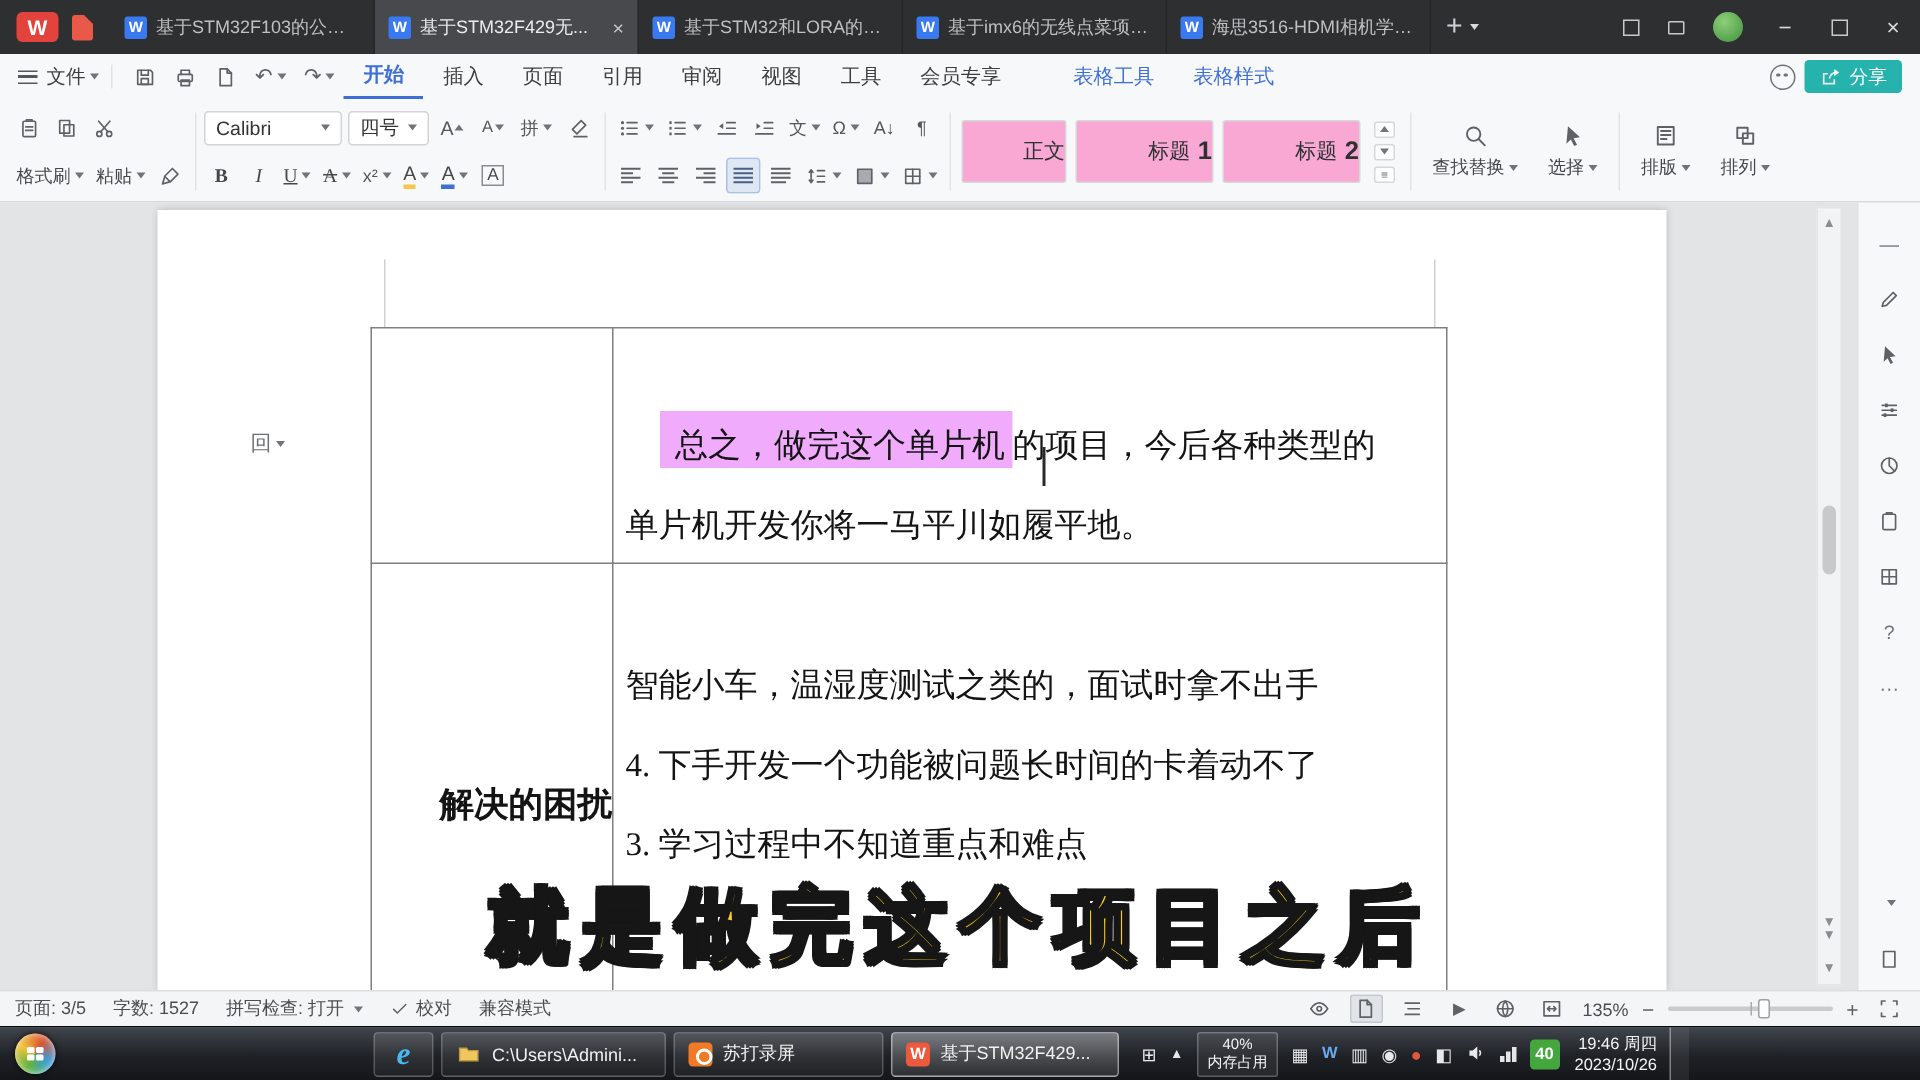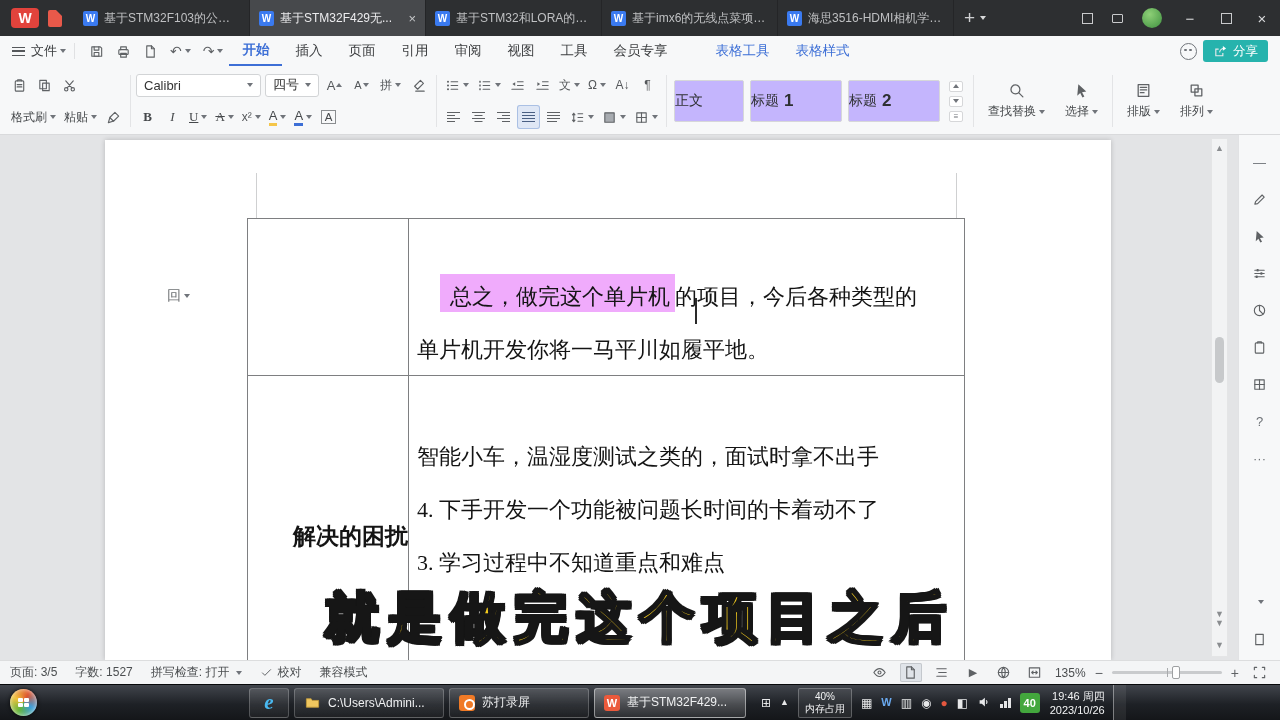--- a/index.html
+++ b/index.html
@@ -54,21 +54,21 @@
 .rbtn.on{background:#dfe7f5;box-shadow:inset 0 0 0 1px #aac0e4}
 .sel{background:#fff;border:1px solid #d2d4d6;border-radius:3px;height:23px;display:flex;align-items:center;justify-content:space-between;padding:0 7px;font-size:13px;color:#333}
 .bB{font-weight:bold;font-family:"Liberation Serif",serif}
 .bI{font-style:italic;font-family:"Liberation Serif",serif}
 .bU{text-decoration:underline;font-family:"Liberation Serif",serif}
 .bS{text-decoration:line-through;font-family:"Liberation Serif",serif}
 .aHL{border-bottom:3.5px solid #f5c64a;line-height:1;padding-bottom:1px}
 .aFC{border-bottom:3.5px solid #3d6fd6;line-height:1;padding-bottom:1px}
 .aBX{border:1px solid #8a8d90;padding:0 2.5px;font-size:11.5px}
 .gallery{display:flex;align-items:center;gap:6px;padding:1px 2px}
-.stylecell{height:42px;background:#c4b5fd;border:1px solid #d6d7d9;border-radius:2px;display:flex;align-items:center;justify-content:flex-start;gap:5px;font-size:14px;color:#2e3032}
+.stylecell{height:42px;background:#f9a8d4;border:1px solid #d6d7d9;border-radius:2px;display:flex;align-items:center;justify-content:flex-end;gap:5px;font-size:14px;color:#2e3032}
 .stylecell .num{font-size:17px;font-weight:bold}
 .garrows{display:flex;flex-direction:column;justify-content:center;gap:4px;padding:0 3px}
 .garrows .gi{width:14px;height:11px;display:flex;align-items:center;justify-content:center;border:1px solid #d6d7d9;background:#fff;border-radius:2px}
 .bigbtn{display:flex;flex-direction:column;align-items:center;justify-content:center;gap:4px;padding:2px 9px;font-size:12px;color:#45484b}
 .bigbtn svg{width:17px;height:17px}
 .alico{width:15px;height:12px;display:block}
 
 .docarea{left:0;top:135px;width:1280px;height:525px;background:#e3e4e6;overflow:hidden}
 .page{left:105px;top:5px;width:1006px;height:520px;background:#fff;box-shadow:0 0 5px rgba(0,0,0,.2)}
 .tline{background:#7e7f81}
@@ -256,21 +256,21 @@
             <path d="M9.5 2.5l4 4-5.5 5.5-4-4z"></path>
             <path d="M4 8.5L2.5 13.5 7.5 12"></path>
           </svg>
         </span>
     </div>
   </div>
   <div class="rdiv"></div>
 
   <div class="rgroup">
     <div class="rrow" style="gap:4px">
-      <div class="sel" style="width:125px">
+      <div class="sel" style="width:92px">
           <span>Calibri</span>
           <span class="cv"></span>
         </div>
       <div class="sel" style="width:54px">
           <span>四号</span>
           <span class="cv"></span>
         </div>
       <span class="rbtn">
           <span class="tli" style="font-size:13px">A</span>
           <span class="cv cvu" style="margin-left:1px"></span>

